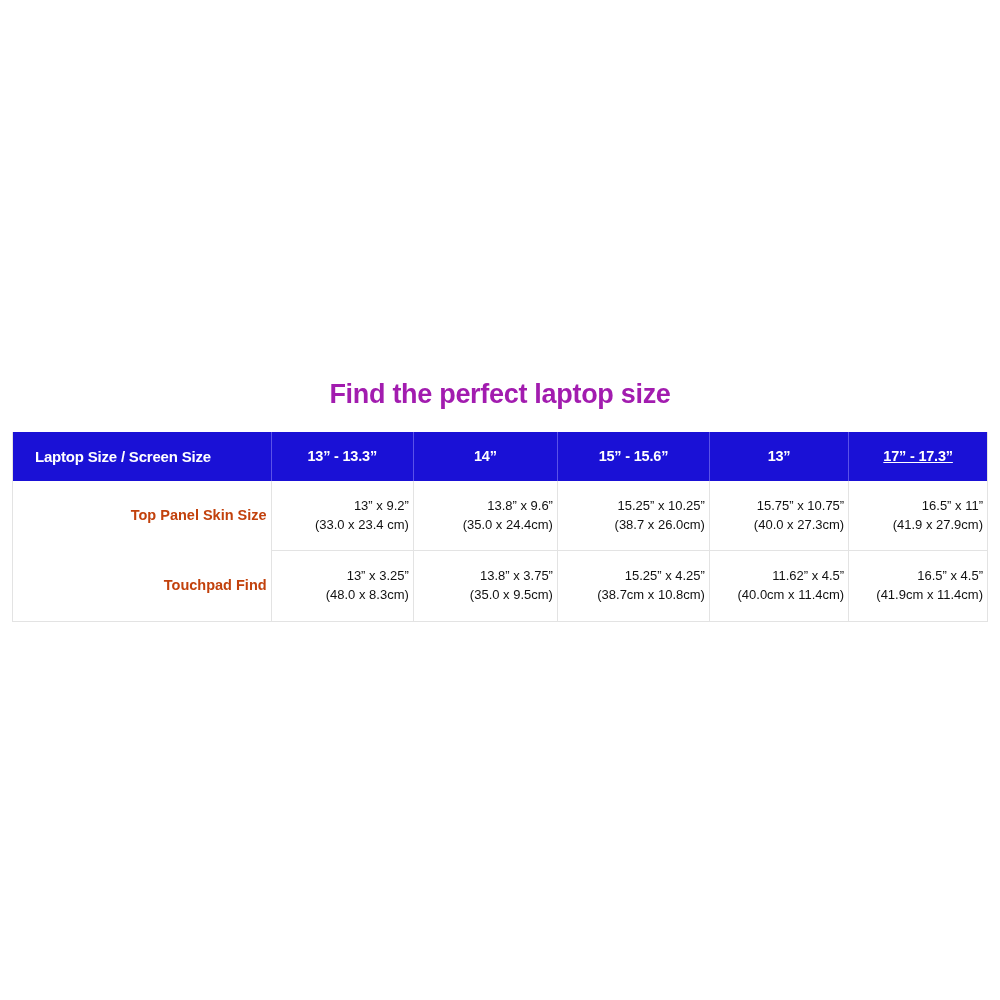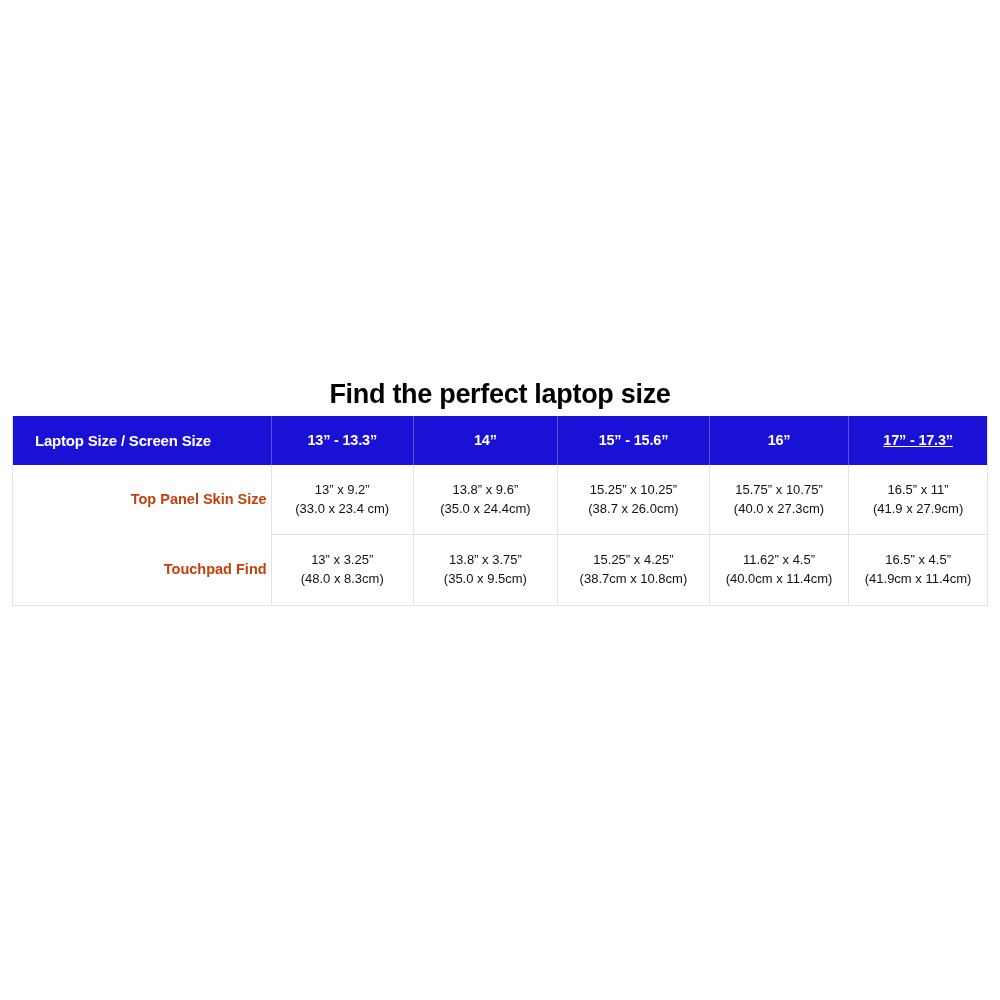--- a/index.html
+++ b/index.html
@@ -21,25 +21,25 @@
 
   .sizing-block {
     position: absolute;
     left: 12px;
     top: 380px;
     width: 976px;
   }
 
   .title {
     text-align: center;
-    color: #000000;
+    color: #a21caf;
     font-size: 27px;
     font-weight: bold;
     letter-spacing: -0.3px;
-    margin: 0 0 6px 0;
+    margin: 0 0 22px 0;
     line-height: 1.1;
   }
 
   .table-wrap {
     border: 1px solid #e3e3e3;
     border-top: none;
     background: #ffffff;
   }
 
   table.size-table {
@@ -99,20 +99,21 @@
     color: #c2410c;
     border-bottom: none;
   }
 
   table.size-table tbody tr:first-child td.row-label {
     border-bottom: none;
   }
 
   .cell-line {
     display: block;
+    text-align: right;
   }
 
   col.c0 { width: 26.5%; }
   col.c1 { width: 14.6%; }
   col.c2 { width: 14.8%; }
   col.c3 { width: 15.6%; }
   col.c4 { width: 14.3%; }
   col.c5 { width: 14.2%; }
 </style>
 </head>
@@ -132,21 +133,21 @@
             <col class="c3">
             <col class="c4">
             <col class="c5">
         </colgroup>
         <thead>
           <tr>
             <th class="row-head">Laptop Size / Screen Size</th>
             <th>13” - 13.3”</th>
             <th>14”</th>
             <th>15” - 15.6”</th>
-            <th>16”</th>
+            <th>13”</th>
             <th>17” - 17.3”</th>
           </tr>
         </thead>
         <tbody>
           <tr>
             <td class="row-label">Top Panel Skin Size</td>
             <td>
               <span class="cell-line">13” x 9.2”</span>
               <span class="cell-line">(33.0 x 23.4 cm)</span>
             </td>

